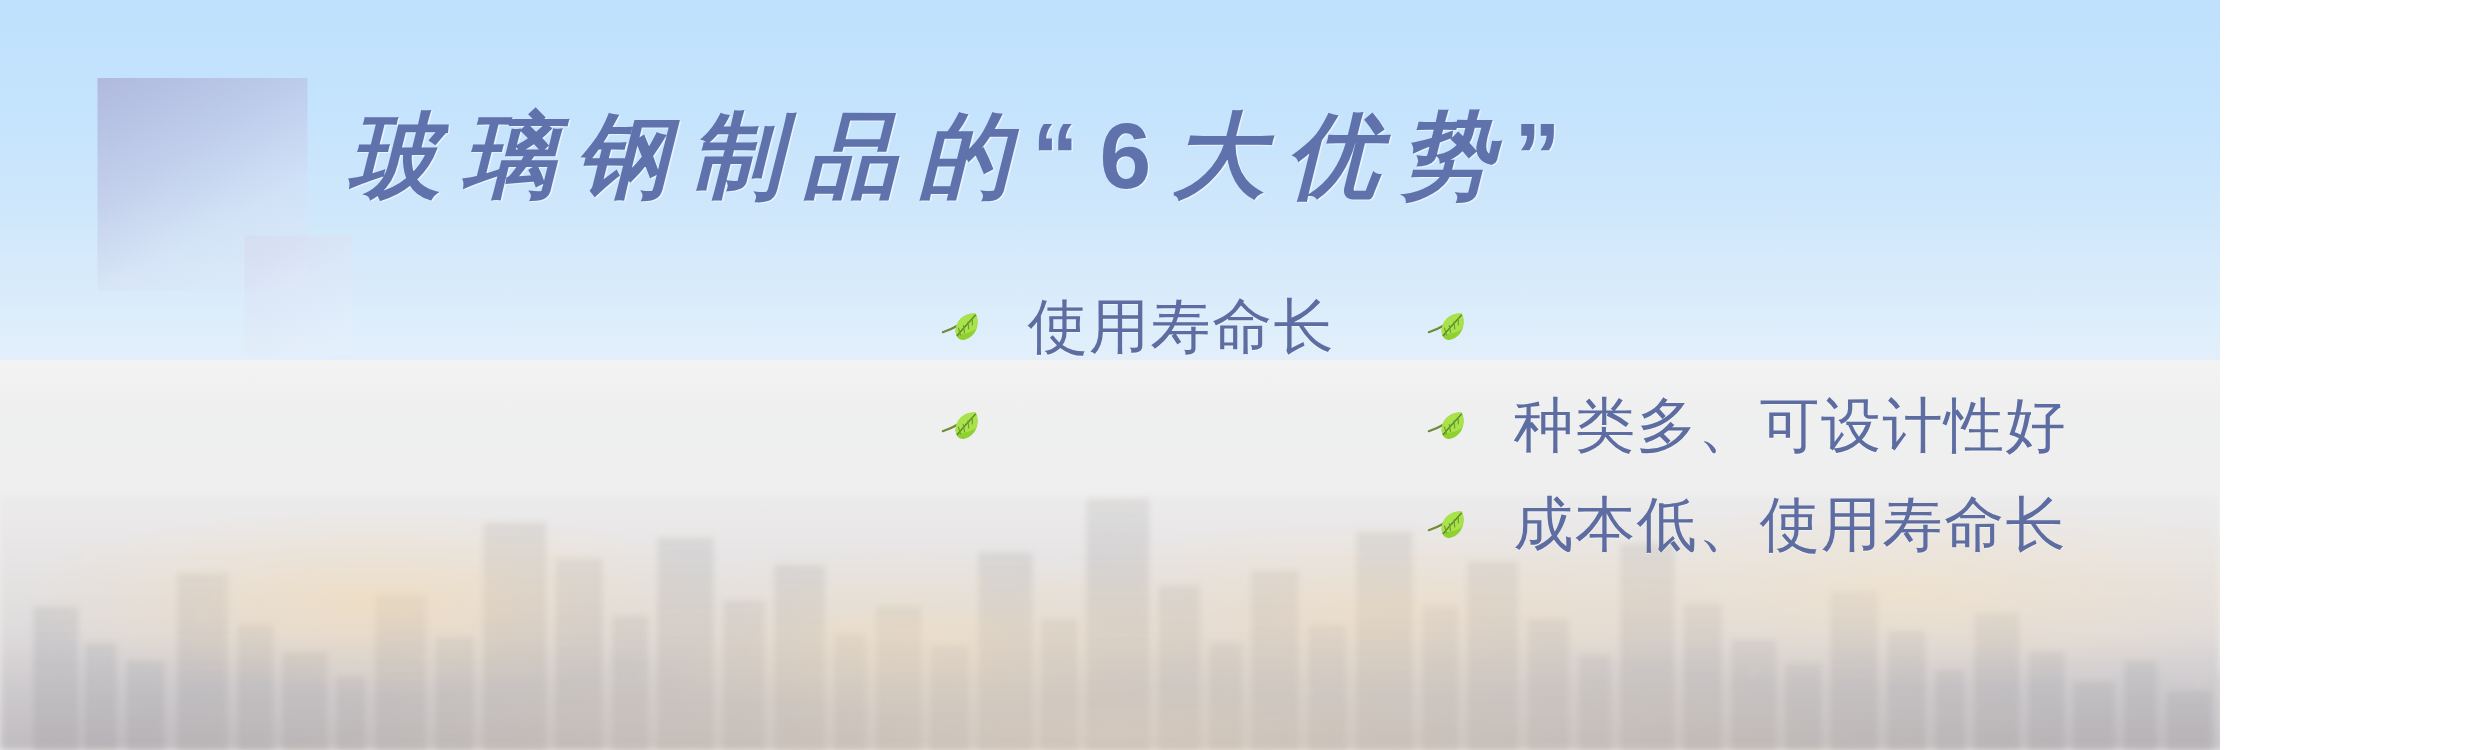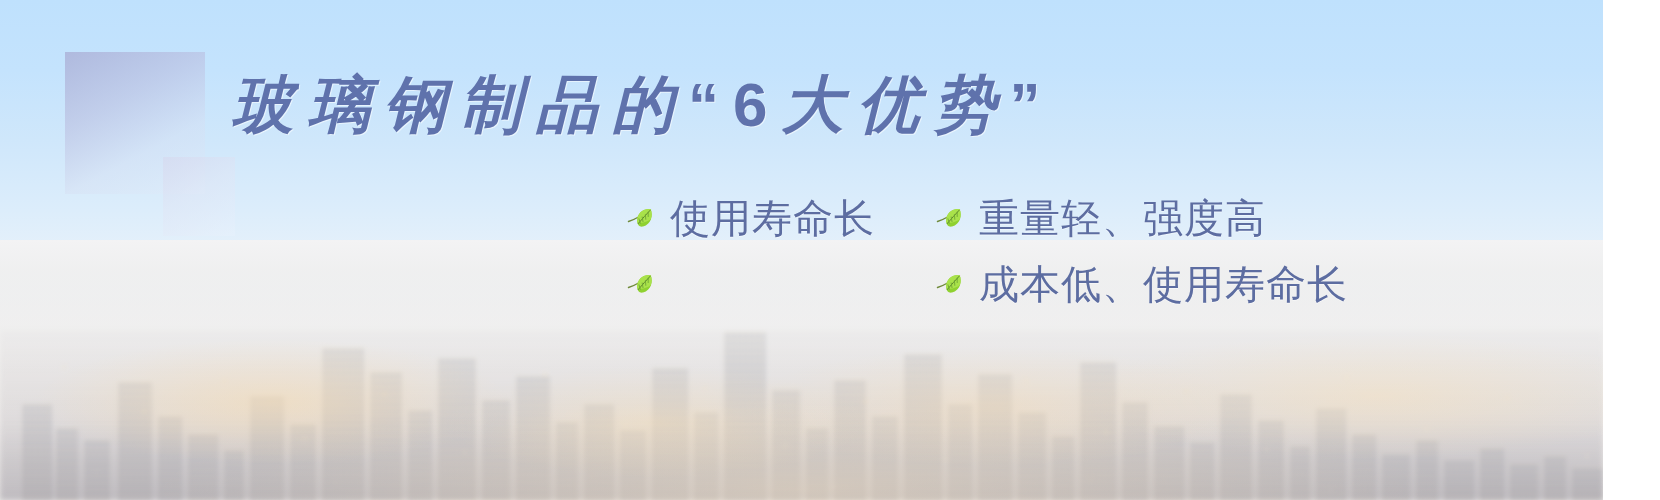--- a/index.html
+++ b/index.html
@@ -3,21 +3,21 @@
 <meta charset="utf-8">
 <style>
   html, body {
     margin: 0;
     padding: 0;
     background: #ffffff;
   }
 
   #banner {
     position: relative;
-    width: 1603px;
+    width: 1480px;
     height: 500px;
     overflow: hidden;
     font-family: "Liberation Sans", "DejaVu Sans", sans-serif;
     
     background:
       linear-gradient(180deg,
         #bfe1fd 0%,
         #c4e3fd 14%,
         #cfe7fb 28%,
         #dcedfb 42%,
@@ -202,21 +202,21 @@
     gap: 60px;
   }
   .adv-col {
     display: flex;
     flex-direction: column;
     gap: 22px;
   }
   .adv-item {
     display: flex;
     align-items: center;
-    gap: 14px;
+    gap: 29px;
     height: 44px;
   }
   .leaf-icon {
     flex: 0 0 auto;
     width: 30px;
     height: 26px;
     display: block;
   }
   .adv-text {
     font-family: "Liberation Sans", "DejaVu Sans", sans-serif;
@@ -328,23 +328,32 @@
     <div class="adv-col">
 
       <div class="adv-item">
         <svg class="leaf-icon" viewBox="0 0 30 26">
           <path d="M2.5 16.5 C7 15 10 13.5 12.5 12" stroke="#6f8a3a" stroke-width="1.4" fill="none" stroke-linecap="round"></path>
           <path d="M11 15.5 C11.5 8 17 3.5 24.5 4 C27.5 10.5 25 19.5 17 21.5 C13.5 22.3 11.2 19.8 11 15.5 Z" fill="#8fd130"></path>
           <path d="M11 15.5 C11.5 8 17 3.5 24.5 4 C26 7.2 26 11 24.6 14.4 C20.5 17.4 15 18 11.4 17.6 Z" fill="#a9e24a"></path>
           <path d="M12.2 18.6 C16 14 20.5 9.2 24.2 5.2" stroke="#5f8a2c" stroke-width="1" fill="none" stroke-linecap="round"></path>
           <path d="M14.3 18.2 L13 13.8 M17 16.6 L16.2 12 M19.8 14.3 L19.4 9.6 M22.2 11.6 L22.2 7.2" stroke="#6aa034" stroke-width="0.8" fill="none" stroke-linecap="round"></path>
         </svg>
-        <span class="adv-text">重量轻、强度高</span>
-      </div>
-
+      </div>
+
+      <div class="adv-item">
+        <svg class="leaf-icon" viewBox="0 0 30 26">
+          <path d="M2.5 16.5 C7 15 10 13.5 12.5 12" stroke="#6f8a3a" stroke-width="1.4" fill="none" stroke-linecap="round"></path>
+          <path d="M11 15.5 C11.5 8 17 3.5 24.5 4 C27.5 10.5 25 19.5 17 21.5 C13.5 22.3 11.2 19.8 11 15.5 Z" fill="#8fd130"></path>
+          <path d="M11 15.5 C11.5 8 17 3.5 24.5 4 C26 7.2 26 11 24.6 14.4 C20.5 17.4 15 18 11.4 17.6 Z" fill="#a9e24a"></path>
+          <path d="M12.2 18.6 C16 14 20.5 9.2 24.2 5.2" stroke="#5f8a2c" stroke-width="1" fill="none" stroke-linecap="round"></path>
+          <path d="M14.3 18.2 L13 13.8 M17 16.6 L16.2 12 M19.8 14.3 L19.4 9.6 M22.2 11.6 L22.2 7.2" stroke="#6aa034" stroke-width="0.8" fill="none" stroke-linecap="round"></path>
+        </svg>
+        <span class="adv-text">种类多、可设计性好</span>
+      </div>
 
       <div class="adv-item">
         <svg class="leaf-icon" viewBox="0 0 30 26">
           <path d="M2.5 16.5 C7 15 10 13.5 12.5 12" stroke="#6f8a3a" stroke-width="1.4" fill="none" stroke-linecap="round"></path>
           <path d="M11 15.5 C11.5 8 17 3.5 24.5 4 C27.5 10.5 25 19.5 17 21.5 C13.5 22.3 11.2 19.8 11 15.5 Z" fill="#8fd130"></path>
           <path d="M11 15.5 C11.5 8 17 3.5 24.5 4 C26 7.2 26 11 24.6 14.4 C20.5 17.4 15 18 11.4 17.6 Z" fill="#a9e24a"></path>
           <path d="M12.2 18.6 C16 14 20.5 9.2 24.2 5.2" stroke="#5f8a2c" stroke-width="1" fill="none" stroke-linecap="round"></path>
           <path d="M14.3 18.2 L13 13.8 M17 16.6 L16.2 12 M19.8 14.3 L19.4 9.6 M22.2 11.6 L22.2 7.2" stroke="#6aa034" stroke-width="0.8" fill="none" stroke-linecap="round"></path>
         </svg>
         <span class="adv-text">成本低、使用寿命长</span>

